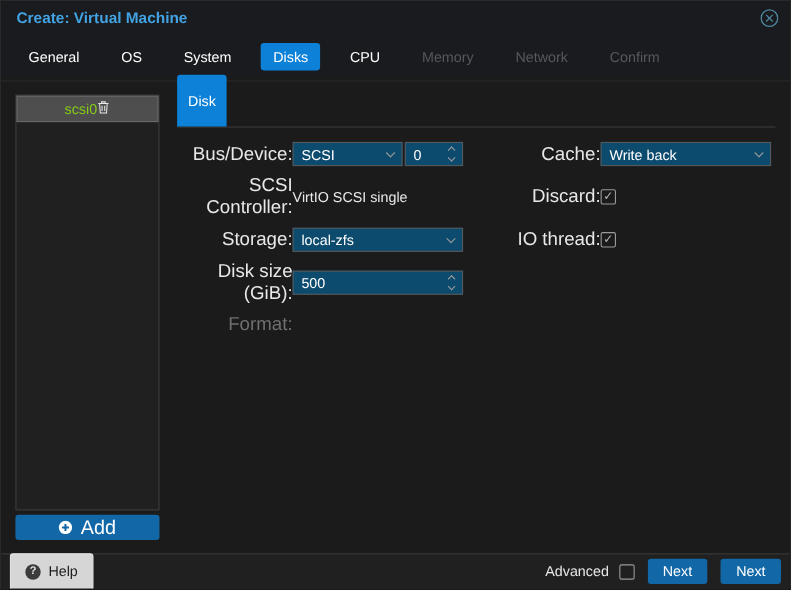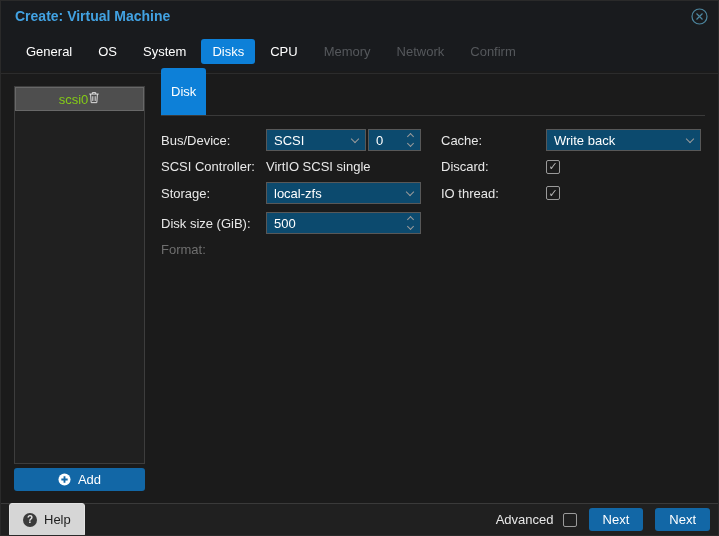--- a/index.html
+++ b/index.html
@@ -5,42 +5,42 @@
   html,body{margin:0;padding:0;background:#101010;}
   *{box-sizing:border-box;font-family:"Liberation Sans", sans-serif;}
   .dialog{position:relative;width:719px;height:536px;background:#1b1b1b;color:#e8e8e8;overflow:hidden;border:1px solid #2a2a2a;}
 
   
   .titlebar{height:30px;display:flex;align-items:center;justify-content:space-between;padding:0 10px 0 14px;background:#191b1e;}
   .titlebar .title{color:#42a2e2;font-size:14px;font-weight:bold;}
   .close-btn{width:18px;height:18px;display:flex;align-items:center;justify-content:center;cursor:pointer;}
 
   
-  .tabbar{height:40px;display:flex;align-items:center;gap:4px;padding:0 14px;background:#191b1e;}
+  .tabbar{height:40px;display:flex;align-items:center;gap:16px;padding:0 14px;background:#191b1e;}
   .wtab{padding:5px 11px;font-size:13px;color:#ffffff;border-radius:3px;cursor:pointer;}
   .wtab.active{background:#0d80d8;color:#fff;}
   .wtab.disabled{color:#55585c;cursor:default;}
 
   
   .content{position:absolute;top:72px;left:0;right:0;bottom:32px;border-top:1px solid #2c2c2c;display:flex;padding:12px 13px 12px 13px;background:#1b1b1b;}
 
   
   .sidebar{width:131px;display:flex;flex-direction:column;}
   .disk-list{flex:1;background:#202020;border:1px solid #3d3d3d;margin-bottom:4px;}
   .disk-item{height:24px;background:#4e4e4e;border:1px solid #686868;display:flex;align-items:center;justify-content:center;padding:0 7px;font-size:13px;color:#84cc16;cursor:pointer;}
-  .add-btn{height:23px;background:#1267a6;border:none;border-radius:3px;color:#fff;font-size:13px;display:flex;align-items:center;justify-content:center;gap:7px;cursor:pointer;width:100%;}
+  .add-btn{height:23px;background:#1267a6;border:none;border-radius:3px;color:#fff;font-size:18px;display:flex;align-items:center;justify-content:center;gap:7px;cursor:pointer;width:100%;}
 
   
   .main{flex:1;padding-left:16px;}
   .subtabs{display:flex;align-items:flex-end;gap:14px;border-bottom:1px solid #3a3a3a;padding-bottom:0;height:30px;margin-bottom:13px;}
   .stab{padding:16px 10px;font-size:13px;color:#fff;border-radius:3px 3px 0 0;cursor:pointer;}
   .stab.active{background:#0d80d8;}
 
   .form-grid{display:grid;grid-template-columns:105px 155px 20px 105px 155px;row-gap:8px;align-items:center;}
-  .flabel{font-size:13px;color:#e8e8e8;}
+  .flabel{font-size:17px;color:#e8e8e8;text-align:right;}
   .flabel.dim{color:#6f6f6f;}
   .field{height:22px;background:#0c4a6e;border:1px solid #585858;display:flex;align-items:center;justify-content:space-between;padding:0 7px;font-size:13px;color:#fff;cursor:pointer;}
   .field.disabled{background:#242424;border-color:#3c3c3c;color:#6b6b6b;cursor:default;}
   .ftext{font-size:13px;color:#e8e8e8;}
   .pair{display:flex;gap:2px;}
   .pair .sel{width:100px;}
   .pair .num{width:53px;}
 
   .chev{width:6px;height:6px;border-right:1px solid #9a9a9a;border-bottom:1px solid #9a9a9a;transform:rotate(45deg);margin-top:-3px;flex:none;}
   .disabled .chev{border-color:#4a4a4a;}

